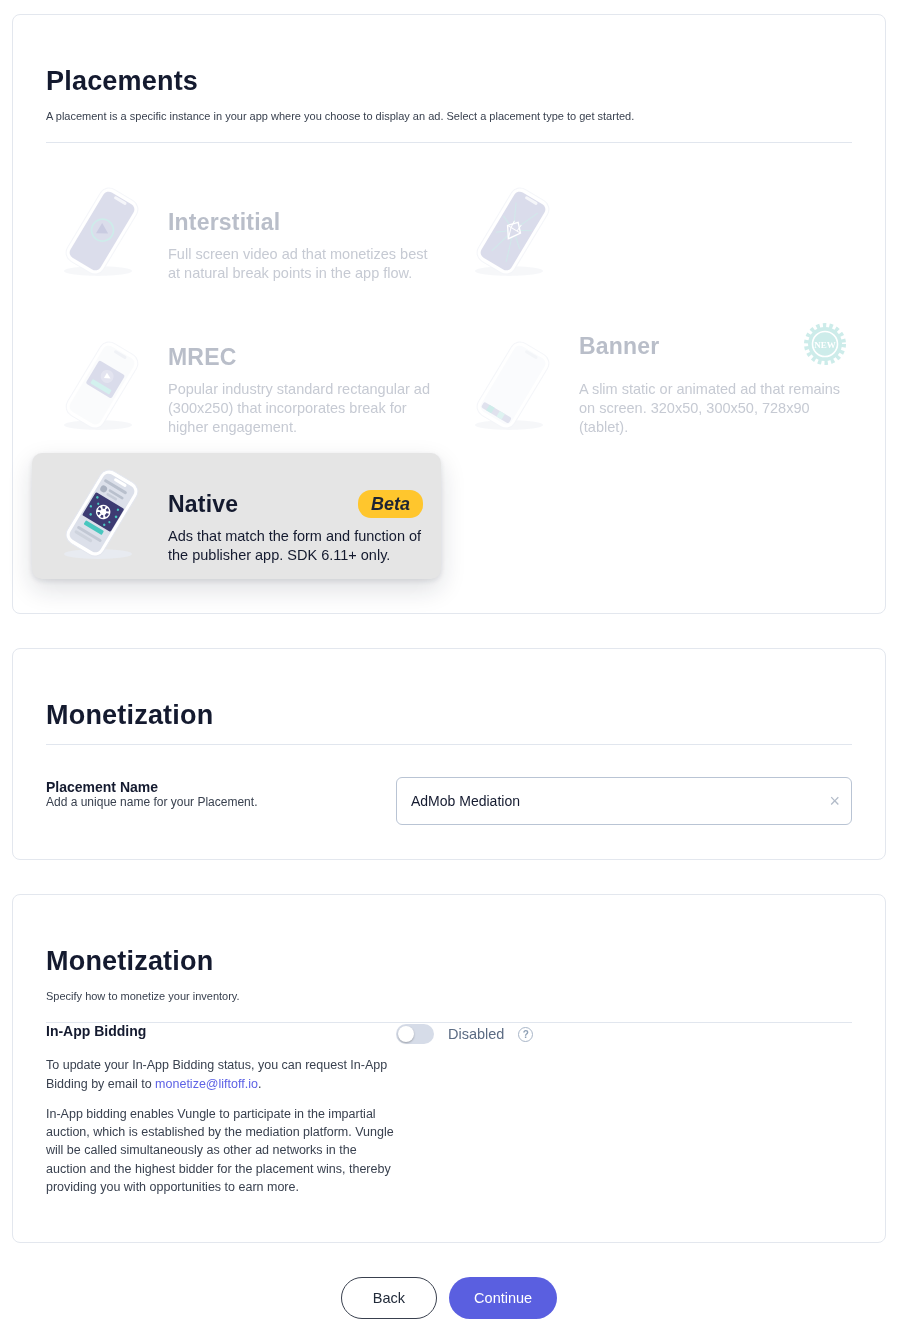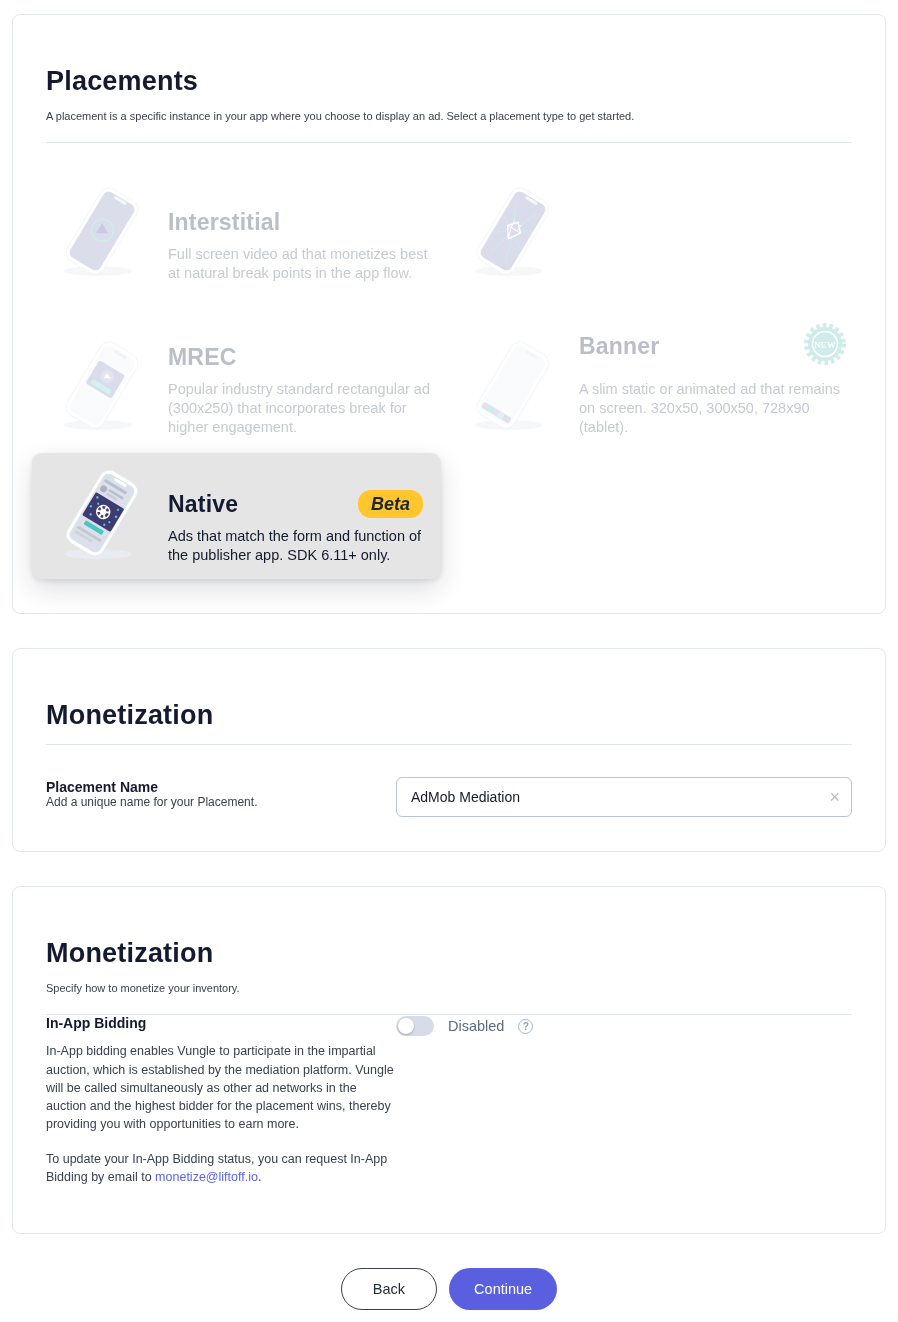--- a/index.html
+++ b/index.html
@@ -77,21 +77,21 @@
   .new-badge { margin-left: auto; margin-right: 4px; }
 
   
   .field-row { display: flex; align-items: flex-start; margin-top: 32px; }
   .field-left { width: 350px; flex: 0 0 350px; padding-top: 2px; }
   .field-label { font-size: 14px; font-weight: 700; color: #141a2f; }
   .field-help { font-size: 12px; color: #39414f; }
   .input-wrap { flex: 1; position: relative; }
   .text-input {
     width: 100%;
-    height: 40px;
+    height: 48px;
     border: 1px solid #b9c4d4;
     border-radius: 6px;
     padding: 0 36px 0 14px;
     font-size: 14px;
     color: #141a2f;
     font-family: "Liberation Sans", sans-serif;
     outline: none;
   }
   .clear-x {
     position: absolute;
@@ -339,23 +339,23 @@
   </section>
 
   <section class="card">
     <h1 class="section-title">Monetization</h1>
     <p class="section-desc">Specify how to monetize your inventory.</p>
     <hr class="divider">
 
     <div class="bidding-row">
       <div class="bidding-left">
         <div class="bidding-label">In-App Bidding</div>
-        <p class="bidding-desc">In-App bidding enables Vungle to participate in the impartial auction, which is established by the mediation platform. Vungle will be called simultaneously as other ad networks in the auction and the highest bidder for the placement wins, thereby providing you with opportunities to earn more.</p>
         <p class="bidding-desc second"><span>To update your In-App Bidding status, you can request In-App Bidding by email to</span>
           <a class="email-link">monetize@liftoff.io</a><span>.</span></p>
+        <p class="bidding-desc">In-App bidding enables Vungle to participate in the impartial auction, which is established by the mediation platform. Vungle will be called simultaneously as other ad networks in the auction and the highest bidder for the placement wins, thereby providing you with opportunities to earn more.</p>
       </div>
       <div class="toggle-group">
         <div class="toggle">
           <div class="toggle-knob"></div>
         </div>
         <span class="toggle-status">Disabled</span>
         <span class="help-icon">?</span>
       </div>
     </div>
   </section>

